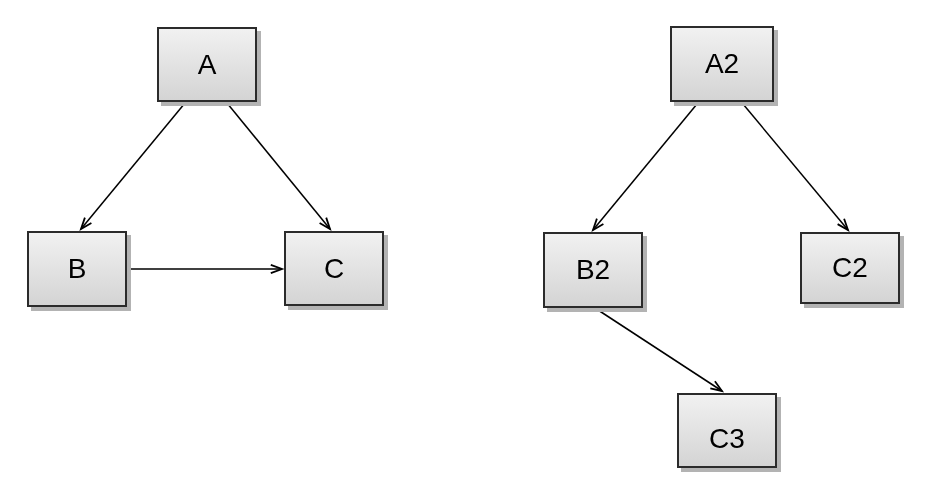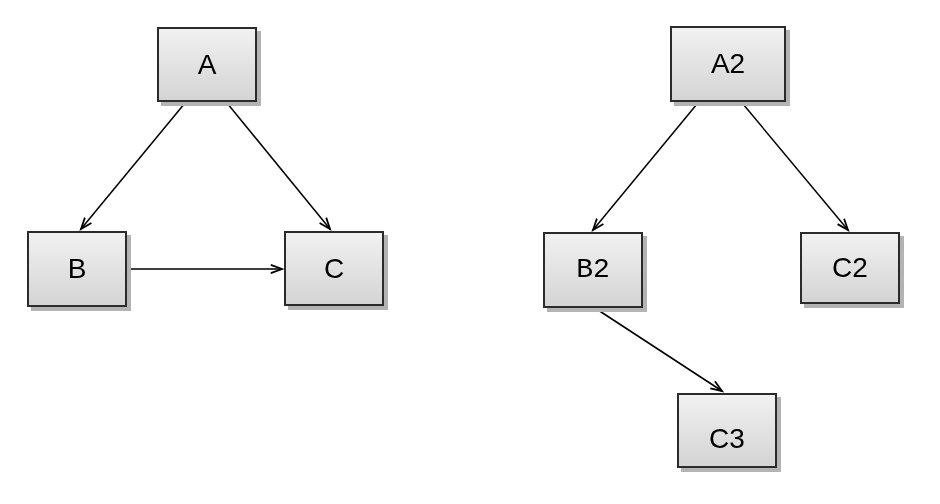--- a/index.html
+++ b/index.html
@@ -78,24 +78,24 @@
         <span style="color: rgb(0, 0, 0);">A</span>
       </div>
       <div class="node" style="left: 27px; top: 231px; width: 100px; height: 76px; background: linear-gradient(rgb(241, 241, 241), rgb(212, 212, 212)); border: 2px solid rgb(43, 43, 43); box-shadow: rgb(179, 179, 179) 4px 4px 0px 0px;">
         <span style="color: rgb(0, 0, 0);">B</span>
       </div>
       <div class="node" style="left: 284px; top: 231px; width: 100px; height: 75px; background: linear-gradient(rgb(241, 241, 241), rgb(212, 212, 212)); border: 2px solid rgb(43, 43, 43); box-shadow: rgb(179, 179, 179) 4px 4px 0px 0px;">
         <span style="color: rgb(0, 0, 0);">C</span>
       </div>
     </div>
   <div class="diagram-group">
-      <div class="node" style="left: 670px; top: 26px; width: 116px; height: 76px; background: linear-gradient(rgb(241, 241, 241), rgb(212, 212, 212)); border: 2px solid rgb(43, 43, 43); box-shadow: rgb(179, 179, 179) 4px 4px 0px 0px;">
+      <div class="node" style="left: 670px; top: 26px; width: 104px; height: 76px; background: linear-gradient(rgb(241, 241, 241), rgb(212, 212, 212)); border: 2px solid rgb(43, 43, 43); box-shadow: rgb(179, 179, 179) 4px 4px 0px 0px;">
         <span style="color: rgb(0, 0, 0);">A2</span>
       </div>
-      <div class="node" style="left: 543px; top: 232px; width: 100px; height: 76px; background: linear-gradient(rgb(241, 241, 241), rgb(212, 212, 212)); border: 2px solid rgb(43, 43, 43); box-shadow: rgb(179, 179, 179) 4px 4px 0px 0px; font-family: Liberation Mono, monospace;">
+      <div class="node" style="left: 543px; top: 232px; width: 100px; height: 76px; background: linear-gradient(rgb(241, 241, 241), rgb(212, 212, 212)); border: 2px solid rgb(43, 43, 43); box-shadow: rgb(179, 179, 179) 4px 4px 0px 0px;">
         <span style="color: rgb(0, 0, 0);">B2</span>
       </div>
       <div class="node" style="left: 800px; top: 232px; width: 100px; height: 72px; background: linear-gradient(rgb(241, 241, 241), rgb(212, 212, 212)); border: 2px solid rgb(43, 43, 43); box-shadow: rgb(179, 179, 179) 4px 4px 0px 0px;">
         <span style="color: rgb(0, 0, 0);">C2</span>
       </div>
       <div class="node" style="left: 677px; top: 393px; width: 100px; height: 75px; background: linear-gradient(rgb(241, 241, 241), rgb(212, 212, 212)); border: 2px solid rgb(43, 43, 43); box-shadow: rgb(179, 179, 179) 4px 4px 0px 0px;">
         <span style="color: rgb(0, 0, 0); margin-top: 16px;">C3</span>
       </div>
     </div>
 </div>

